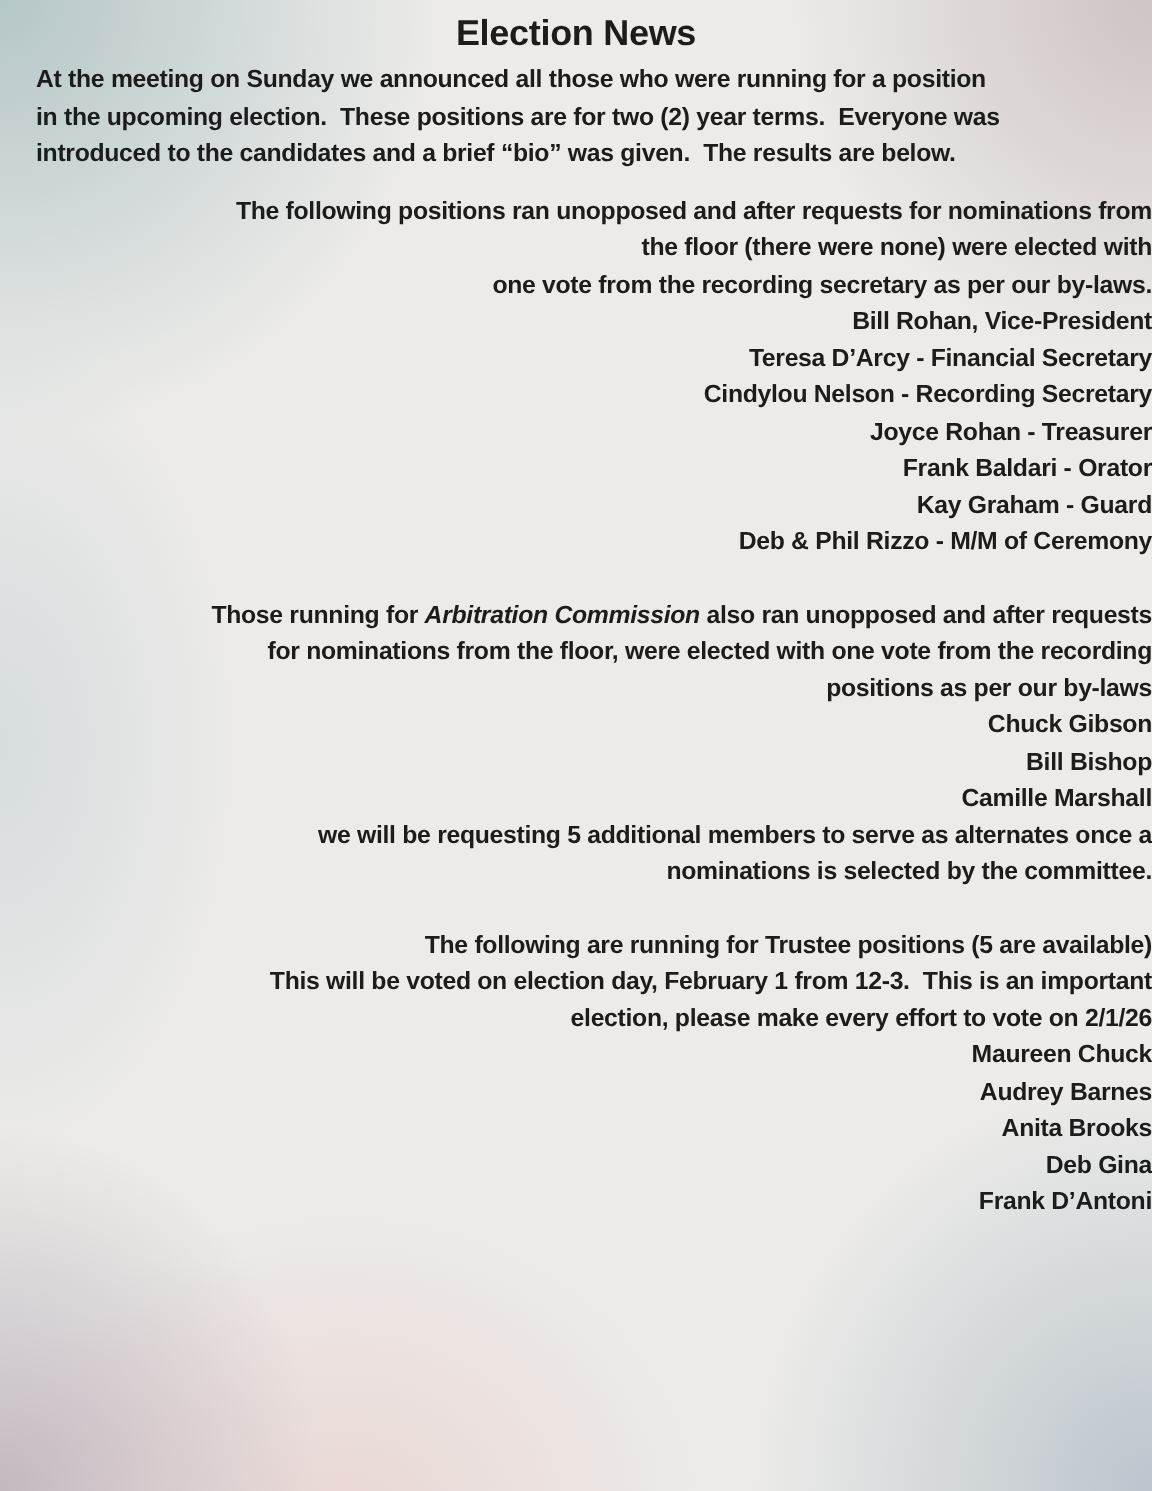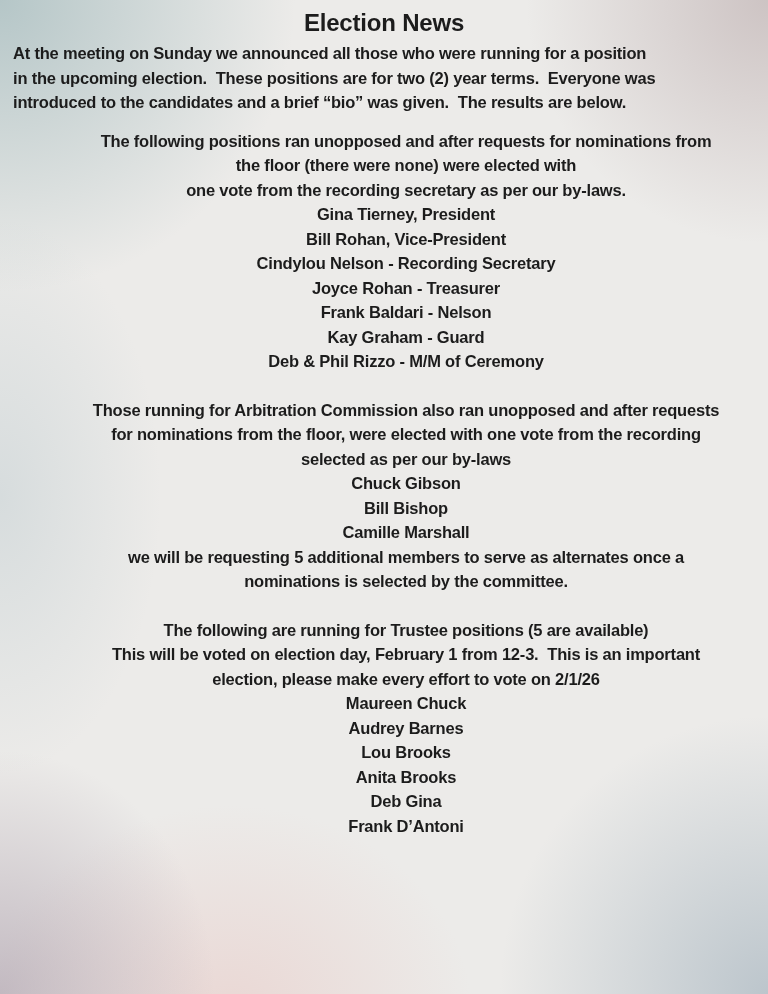--- a/index.html
+++ b/index.html
@@ -27,67 +27,66 @@
     font-size: 24px;
     line-height: 30px;
     letter-spacing: -0.2px;
   }
   .line {
     white-space: pre;            
     line-height: 24.5px;
     font-size: 16.5px;
     letter-spacing: -0.2px;
   }
-  .intro { margin-top: 3px; padding-left: 13px; }
-  .section { margin-top: 24px; text-align: center; margin-left: 44px; }
+  .intro { margin-top: 3px; padding-left: 24px; }
+  .section { margin-top: 24px; text-align: right; margin-left: 44px; }
   .section.first { margin-top: 14px; }
-  .italic { }
+  .italic { font-style: italic; }
 </style>
 </head>
 <body>
 
 <div class="page">
 
   <h1 class="title">Election News</h1>
 
   <div class="intro">
     <div class="line">At the meeting on Sunday we announced all those who were running for a position</div>
     <div class="line">in the upcoming election.  These positions are for two (2) year terms.  Everyone was</div>
     <div class="line">introduced to the candidates and a brief “bio” was given.  The results are below.</div>
   </div>
 
   <div class="section first">
     <div class="line">The following positions ran unopposed and after requests for nominations from</div>
     <div class="line">the floor (there were none) were elected with</div>
     <div class="line">one vote from the recording secretary as per our by-laws.</div>
-    <div class="line">Gina Tierney, President</div>
     <div class="line">Bill Rohan, Vice-President</div>
+    <div class="line">Teresa D’Arcy - Financial Secretary</div>
     <div class="line">Cindylou Nelson - Recording Secretary</div>
     <div class="line">Joyce Rohan - Treasurer</div>
-    <div class="line">Frank Baldari - Nelson</div>
+    <div class="line">Frank Baldari - Orator</div>
     <div class="line">Kay Graham - Guard</div>
     <div class="line">Deb &amp; Phil Rizzo - M/M of Ceremony</div>
   </div>
 
   <div class="section">
     <div class="line"><span>Those running for </span><span class="italic">Arbitration Commission</span><span> also ran unopposed and after requests</span></div>
     <div class="line">for nominations from the floor, were elected with one vote from the recording</div>
-    <div class="line">selected as per our by-laws</div>
+    <div class="line">positions as per our by-laws</div>
     <div class="line">Chuck Gibson</div>
     <div class="line">Bill Bishop</div>
     <div class="line">Camille Marshall</div>
     <div class="line">we will be requesting 5 additional members to serve as alternates once a</div>
     <div class="line">nominations is selected by the committee.</div>
   </div>
 
   <div class="section">
     <div class="line">The following are running for Trustee positions (5 are available)</div>
     <div class="line">This will be voted on election day, February 1 from 12-3.  This is an important</div>
     <div class="line">election, please make every effort to vote on 2/1/26</div>
     <div class="line">Maureen Chuck</div>
     <div class="line">Audrey Barnes</div>
-    <div class="line">Lou Brooks</div>
     <div class="line">Anita Brooks</div>
     <div class="line">Deb Gina</div>
     <div class="line">Frank D’Antoni</div>
   </div>
 
 </div>
 
 </body></html>

